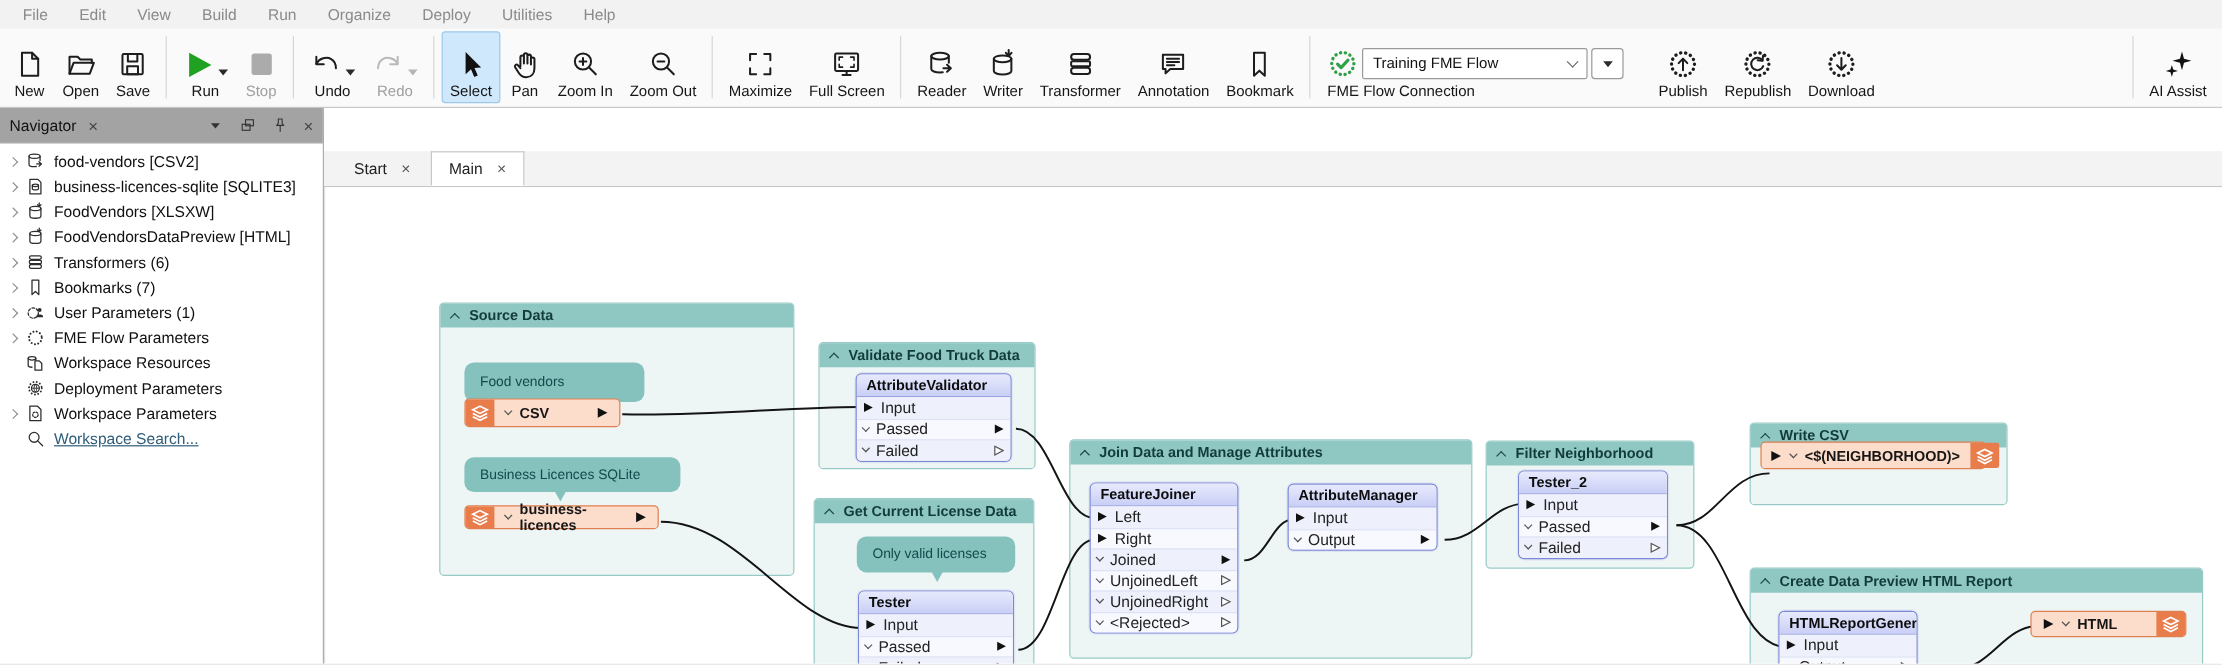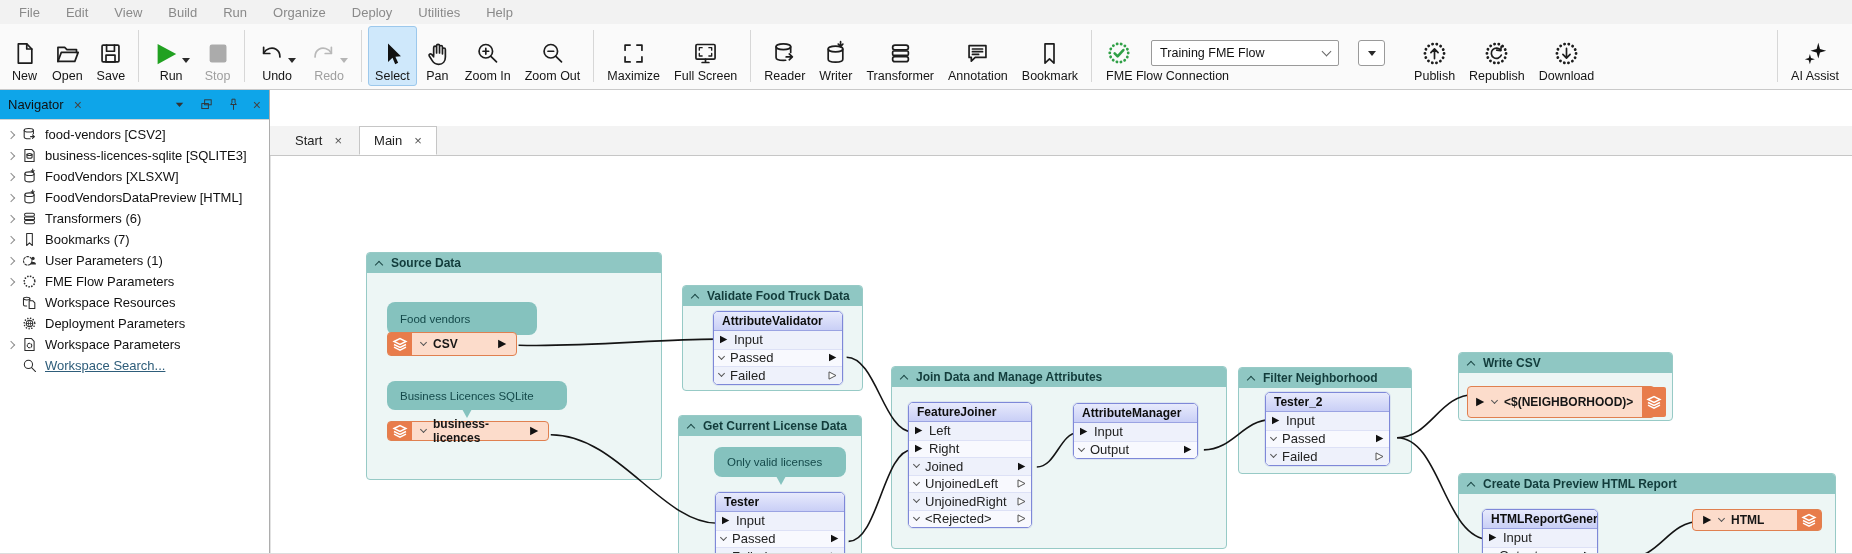--- a/index.html
+++ b/index.html
@@ -16,30 +16,30 @@
   .tb-btn .lbl { font-size:12.5px; color:#151515; white-space:nowrap; }
   .tb-btn.disabled .lbl { color:#9f9f9f; }
   .tb-btn.selected { background:#cfe8fb; border:1px solid #9cc8ec; padding:1px 6px 2px 6px; }
   .tb-sep { width:1px; background:#d7d7d7; margin:4px 6px; }
   .ti { width:27px; height:27px; stroke:#1d1d1d; fill:none; stroke-width:1.5; stroke-linecap:round; stroke-linejoin:round; }
   .ti.dis { stroke:#b9b9b9; }
   .icon-row { display:flex; align-items:flex-end; gap:3px; }
   .caret { width:0; height:0; border-top:5px solid #2a2a2a; border-left:4px solid transparent; border-right:4px solid transparent; margin-bottom:4px; }
   .caret.dis { border-top-color:#b5b5b5; }
   .conn-group { display:flex; flex-direction:column; justify-content:flex-end; padding:2px 8px 3px 8px; gap:3px; }
-  .conn-row { display:flex; align-items:center; gap:19px; }
+  .conn-row { display:flex; align-items:center; gap:3px; }
   .conn-select { display:flex; align-items:center; justify-content:space-between; width:188px; height:26px; background:#fff; border:1px solid #9a9a9a; border-radius:2px; padding:0 8px; font-size:12.5px; color:#111; }
   .sel-chev { width:7px; height:7px; border-right:1.4px solid #666; border-bottom:1.4px solid #666; transform:rotate(45deg); margin-top:-4px; }
   .conn-caret-btn { display:flex; align-items:center; justify-content:center; width:27px; height:26px; background:#fff; border:1px solid #9a9a9a; border-radius:3px; }
   .conn-lbl { font-size:12.5px; color:#151515; }
 
   
   .workrow { display:flex; height:464px; }
   .navigator { width:270px; border-right:1px solid #adadad; display:flex; flex-direction:column; background:#fff; }
-  .nav-header { display:flex; align-items:center; height:30px; background:#0ea5e9; border-bottom:1px solid #d2d2d2; padding:0 8px; font-size:13px; color:#111; }
+  .nav-header { display:flex; align-items:center; height:30px; background:#a3a3a3; border-bottom:1px solid #d2d2d2; padding:0 8px; font-size:13px; color:#111; }
   .nav-title { display:flex; align-items:center; gap:10px; }
   .nav-x { color:#444; font-size:14px; }
   .nav-tools { margin-left:auto; display:flex; align-items:center; gap:12px; }
   .nav-tools svg { width:15px; height:15px; stroke:#333; fill:none; stroke-width:1.5; }
   .nav-tree { padding-top:4px; overflow:hidden; }
   .tree-row { display:flex; align-items:center; height:21px; padding-left:8px; gap:7px; font-size:13px; color:#101010; white-space:nowrap; }
   .tree-chev { width:6px; height:6px; border-top:1.6px solid #8f8f8f; border-right:1.6px solid #8f8f8f; transform:rotate(45deg); flex:none; }
   .tree-chev.none { border:none; }
   .ni { width:17px; height:17px; stroke:#2d2d2d; fill:none; stroke-width:1.5; stroke-linecap:round; stroke-linejoin:round; flex:none; }
   .tree-link { color:#2e5d7a; text-decoration:underline; }
@@ -750,21 +750,21 @@
           </div>
           <div class="trow">
             <span class="pchev"></span>
             <span class="grow">Failed</span>
             <svg class="tri" width="9" height="9" viewBox="0 0 9 9">
                 <use href="#tri-h"></use>
               </svg>
           </div>
         </div>
 
-        <div class="rnode writer" style="left:1196px;top:230px;width:188px;height:32px">
+        <div class="rnode writer" style="left:1196px;top:212px;width:188px;height:23px">
           <span style="width:2px"></span>
           <svg class="tri" width="10" height="10" viewBox="0 0 9 9">
               <use href="#tri-f"></use>
             </svg>
           <span class="pchev"></span>
           <span class="grow">&lt;$(NEIGHBORHOOD)&gt;</span>
           <div class="ricon">
               <svg width="18" height="18">
                 <use href="#i-layers"></use>
               </svg>

